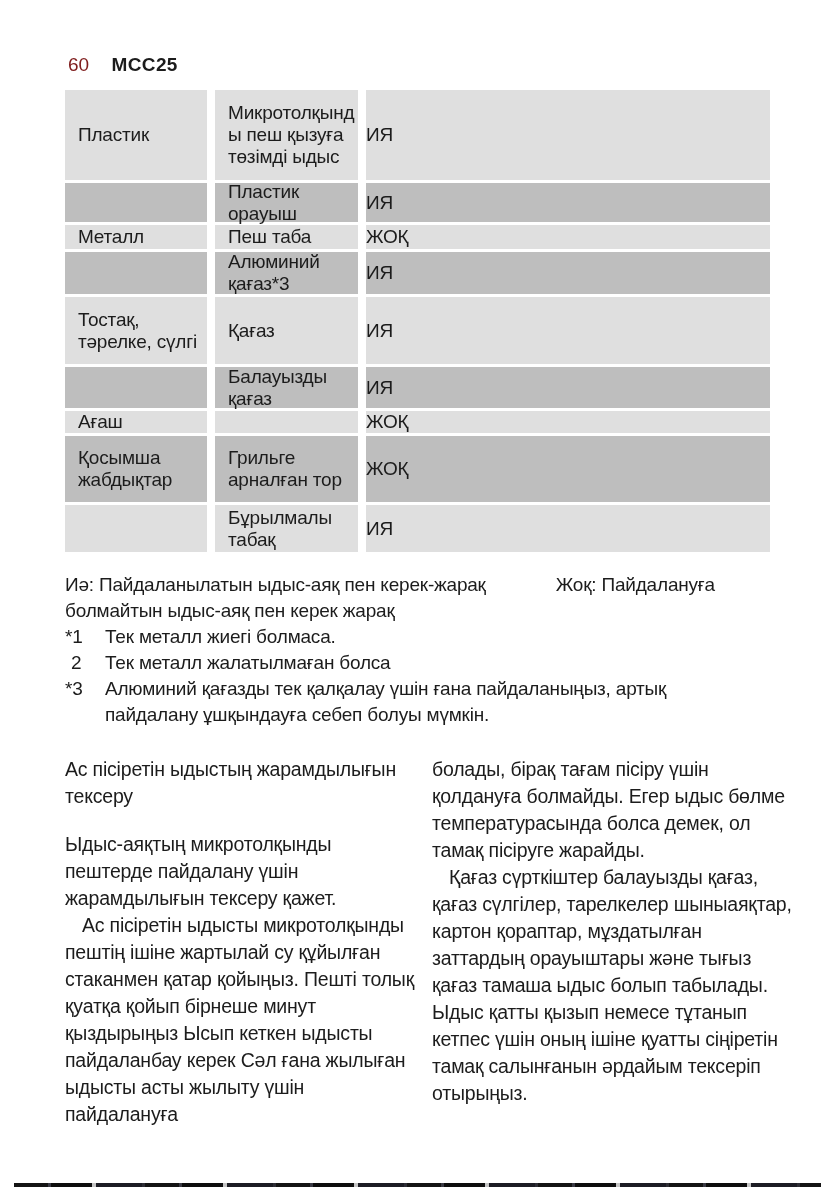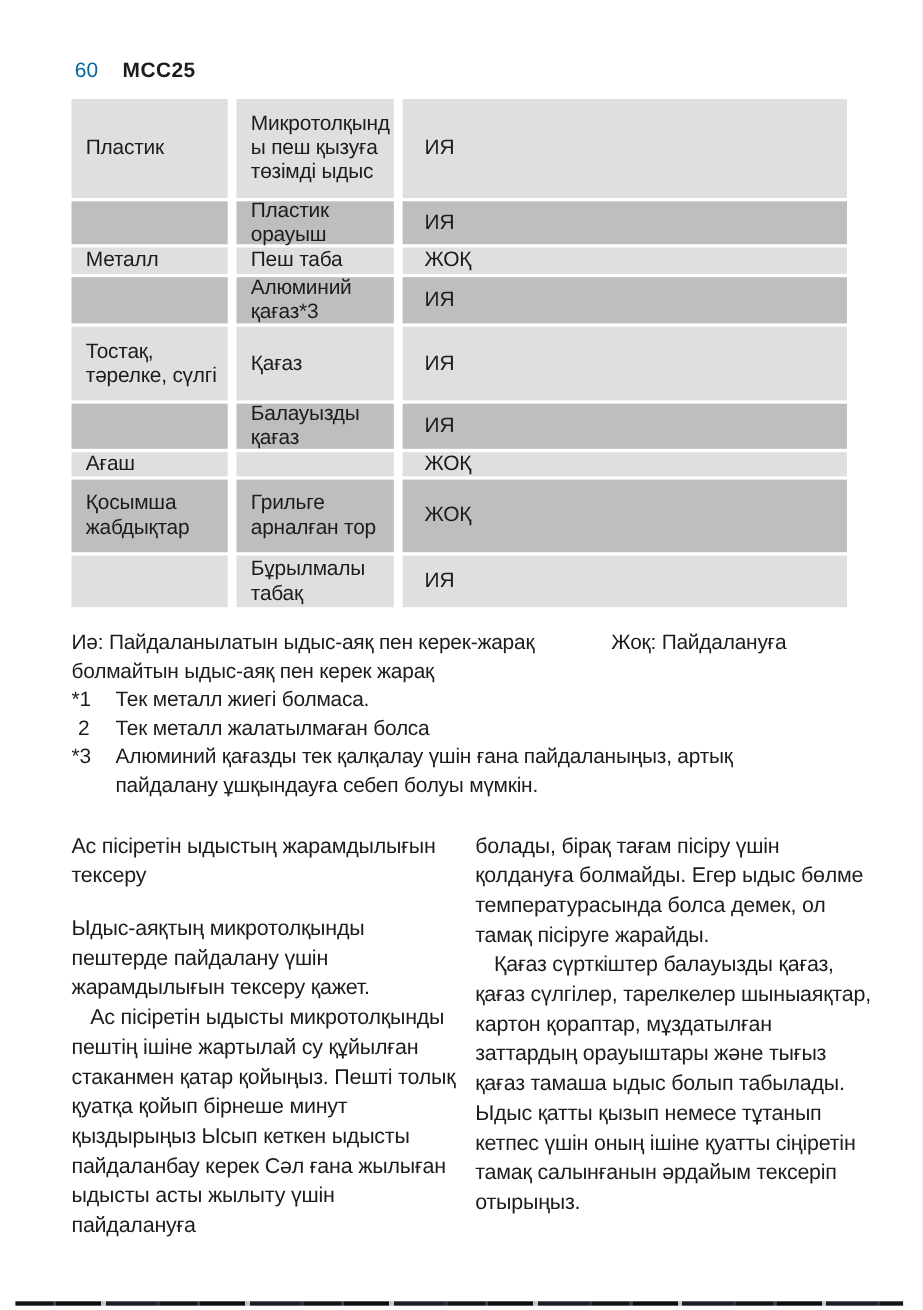--- a/index.html
+++ b/index.html
@@ -6,37 +6,37 @@
   .page {
     position:relative; width:839px; height:1191px; margin:0 auto;
     background:var(--page-bg, #ffffff);
     font-family:"Liberation Sans", sans-serif;
     color:var(--text, #1c1c1c);
     overflow:hidden;
   }
 
   
   .page-header { position:absolute; left:68px; top:54px; font-size:19px; line-height:22px; }
-  .page-num { font-weight:normal; color:#0369a1; }
+  .page-num { font-weight:normal; color:#7f1d1d; }
   .model { font-weight:bold; margin-left:17px; letter-spacing:.4px;margin-top:44px; }
 
   
   .cookware-table {
     position:absolute; left:65px; top:90px; width:705px;
     display:grid;
     grid-template-columns:142px 143px 1fr;
     grid-template-rows:90px 39px 24px 42px 67px 41px 22px 66px 47px;
     column-gap:8px; row-gap:3px;
     font-size:19px; line-height:22px; letter-spacing:-0.2px;
   }
   .cell { display:flex; align-items:center; padding-left:13px; box-sizing:border-box; }
   .cell.light { background:var(--row-light, #dfdfdf); }
   .cell.dark  { background:var(--row-dark,  #bebebe); }
   .cell.item  { overflow-wrap:anywhere; }
-  .cell.verdict { padding-left:20px;text-align:center; }
+  .cell.verdict { padding-left:0;text-align:center; }
 
   
   .legend {
     position:absolute; left:65px; top:572px; width:660px;
     font-size:19px; line-height:26px; letter-spacing:-0.2px;
   }
   .legend-gap { display:inline-block; width:70px; }
   .footnotes {
     position:absolute; left:65px; top:624px; width:672px;
     font-size:19px; line-height:26px; letter-spacing:-0.2px;

